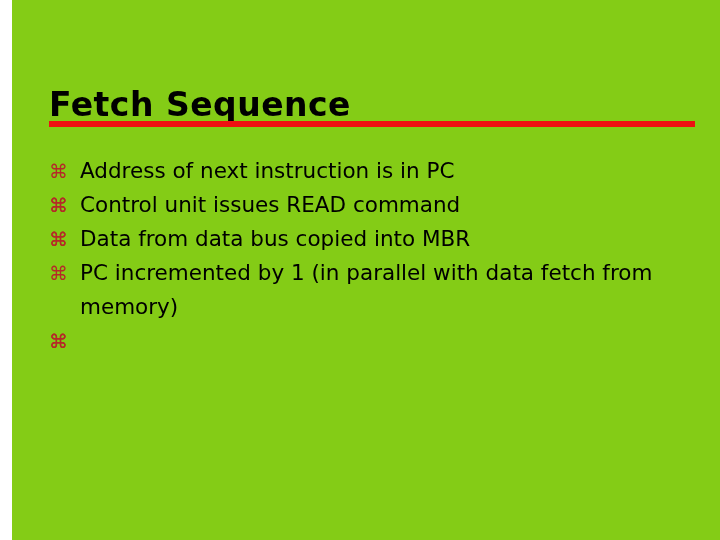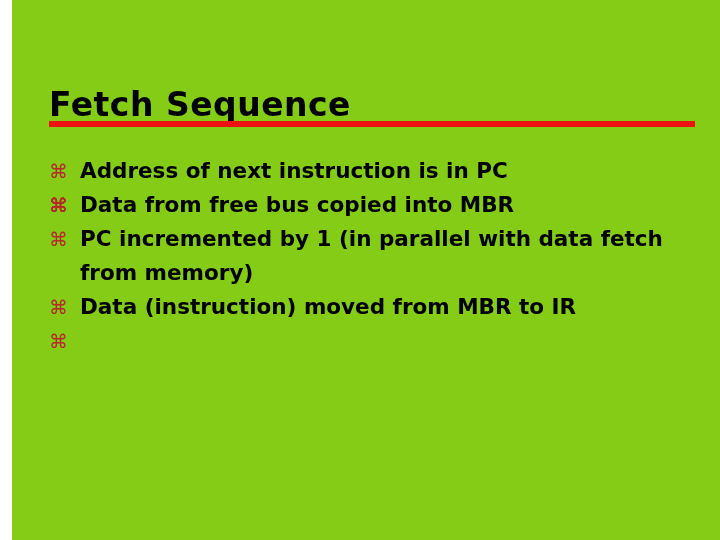--- a/index.html
+++ b/index.html
@@ -73,21 +73,20 @@
     top: 0;
     width: 24px;
     font-size: 19px;
     line-height: 34px;
     color: #b52a28;
     text-align: left;
   }
 
   .bullet-text {
     display: inline;
-    font-weight: bold;
   }
 </style>
 </head>
 <body>
 
 <div class="slide">
 
   <h1 class="slide-title">Fetch Sequence</h1>
 
   <div class="title-rule"></div>
@@ -98,39 +97,39 @@
       <span class="bullet-marker">⌘</span>
       <span class="bullet-text">Address of next instruction is in PC</span>
     </li>
 
     <li class="bullet-item">
       <span class="bullet-marker">⌘</span>
     </li>
 
     <li class="bullet-item">
       <span class="bullet-marker">⌘</span>
+      <span class="bullet-text">Control unit issues READ command</span>
     </li>
 
     <li class="bullet-item">
       <span class="bullet-marker">⌘</span>
     </li>
 
     <li class="bullet-item">
       <span class="bullet-marker">⌘</span>
-      <span class="bullet-text">Data from free bus copied into MBR</span>
+      <span class="bullet-text">Data from data bus copied into MBR</span>
     </li>
 
     <li class="bullet-item">
       <span class="bullet-marker">⌘</span>
       <span class="bullet-text">PC incremented by 1 (in parallel with data fetch from memory)</span>
     </li>
 
     <li class="bullet-item">
       <span class="bullet-marker">⌘</span>
-      <span class="bullet-text">Data (instruction) moved from MBR to IR</span>
     </li>
 
     <li class="bullet-item">
       <span class="bullet-marker">⌘</span>
     </li>
 
   </ul>
 </div>
 
 </body></html>

